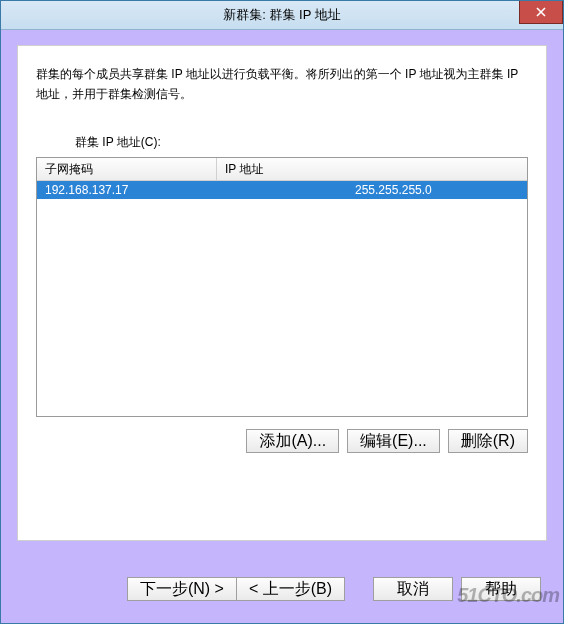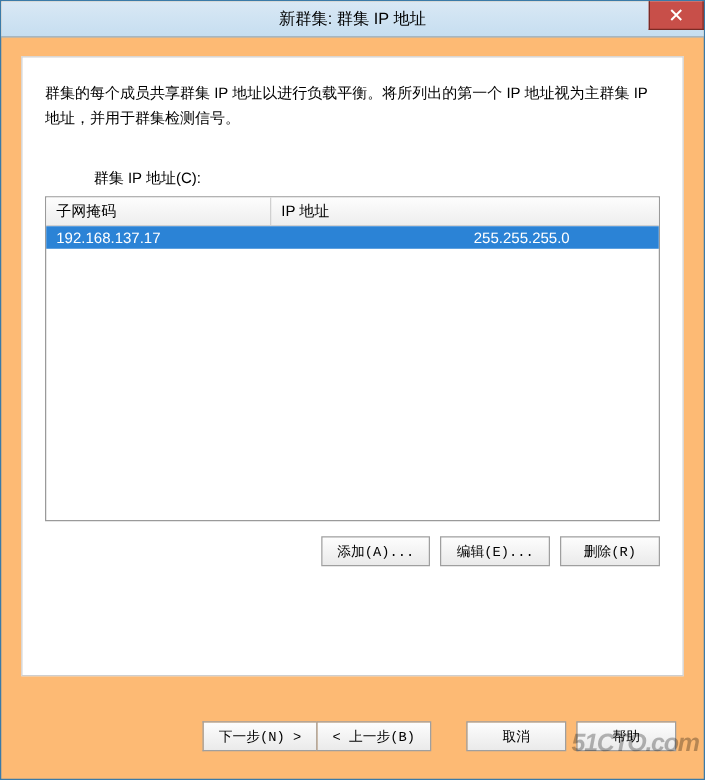--- a/index.html
+++ b/index.html
@@ -10,21 +10,21 @@
     font-family: "Microsoft YaHei", "SimSun", Tahoma, sans-serif;
     font-size: 12px;
     background: #fff;
     overflow: hidden;
   }
   .window {
     position: relative;
     width: 564px;
     height: 624px;
     border: 1px solid #3a7aa8;
-    background: #fdba74;
+    background: #c4b5fd;
     box-sizing: border-box;
   }
   .titlebar {
     height: 28px;
     background: linear-gradient(#d9e8f5, #c6def0);
     border-bottom: 1px solid #8fb3cf;
     display: flex;
     align-items: center;
     justify-content: center;
     position: relative;
@@ -89,21 +89,20 @@
     overflow: hidden;
   }
   .col-h:last-child { border-right: none; }
   .col-ip   { width: 310px; }
   .col-mask { flex: 1; }
   .list-rows { }
   .row {
     display: flex;
     height: 18px;
     line-height: 18px;
-    gap: 24px;
   }
   .row.sel {
     background: #2b83d6;
     color: #fff;
   }
   .cell {
     padding: 0 8px;
     box-sizing: border-box;
     white-space: nowrap;
     overflow: hidden;
@@ -113,22 +112,22 @@
     justify-content: flex-end;
     gap: 8px;
     margin-top: 12px;
   }
   .btn {
     min-width: 80px;
     height: 24px;
     padding: 0 12px;
     background: linear-gradient(#fdfdfd, #eaeaea);
     border: 1px solid #9f9f9f;
-    font-family: Liberation Mono, monospace;
-    font-size: 11px;
+    font-family: Liberation Sans, sans-serif;
+    font-size: 16px;
     cursor: pointer;
   }
   .wizard-row {
     position: absolute;
     left: 0; right: 0; bottom: 0;
     height: 68px;
     display: flex;
     align-items: center;
     justify-content: flex-end;
     gap: 8px;

